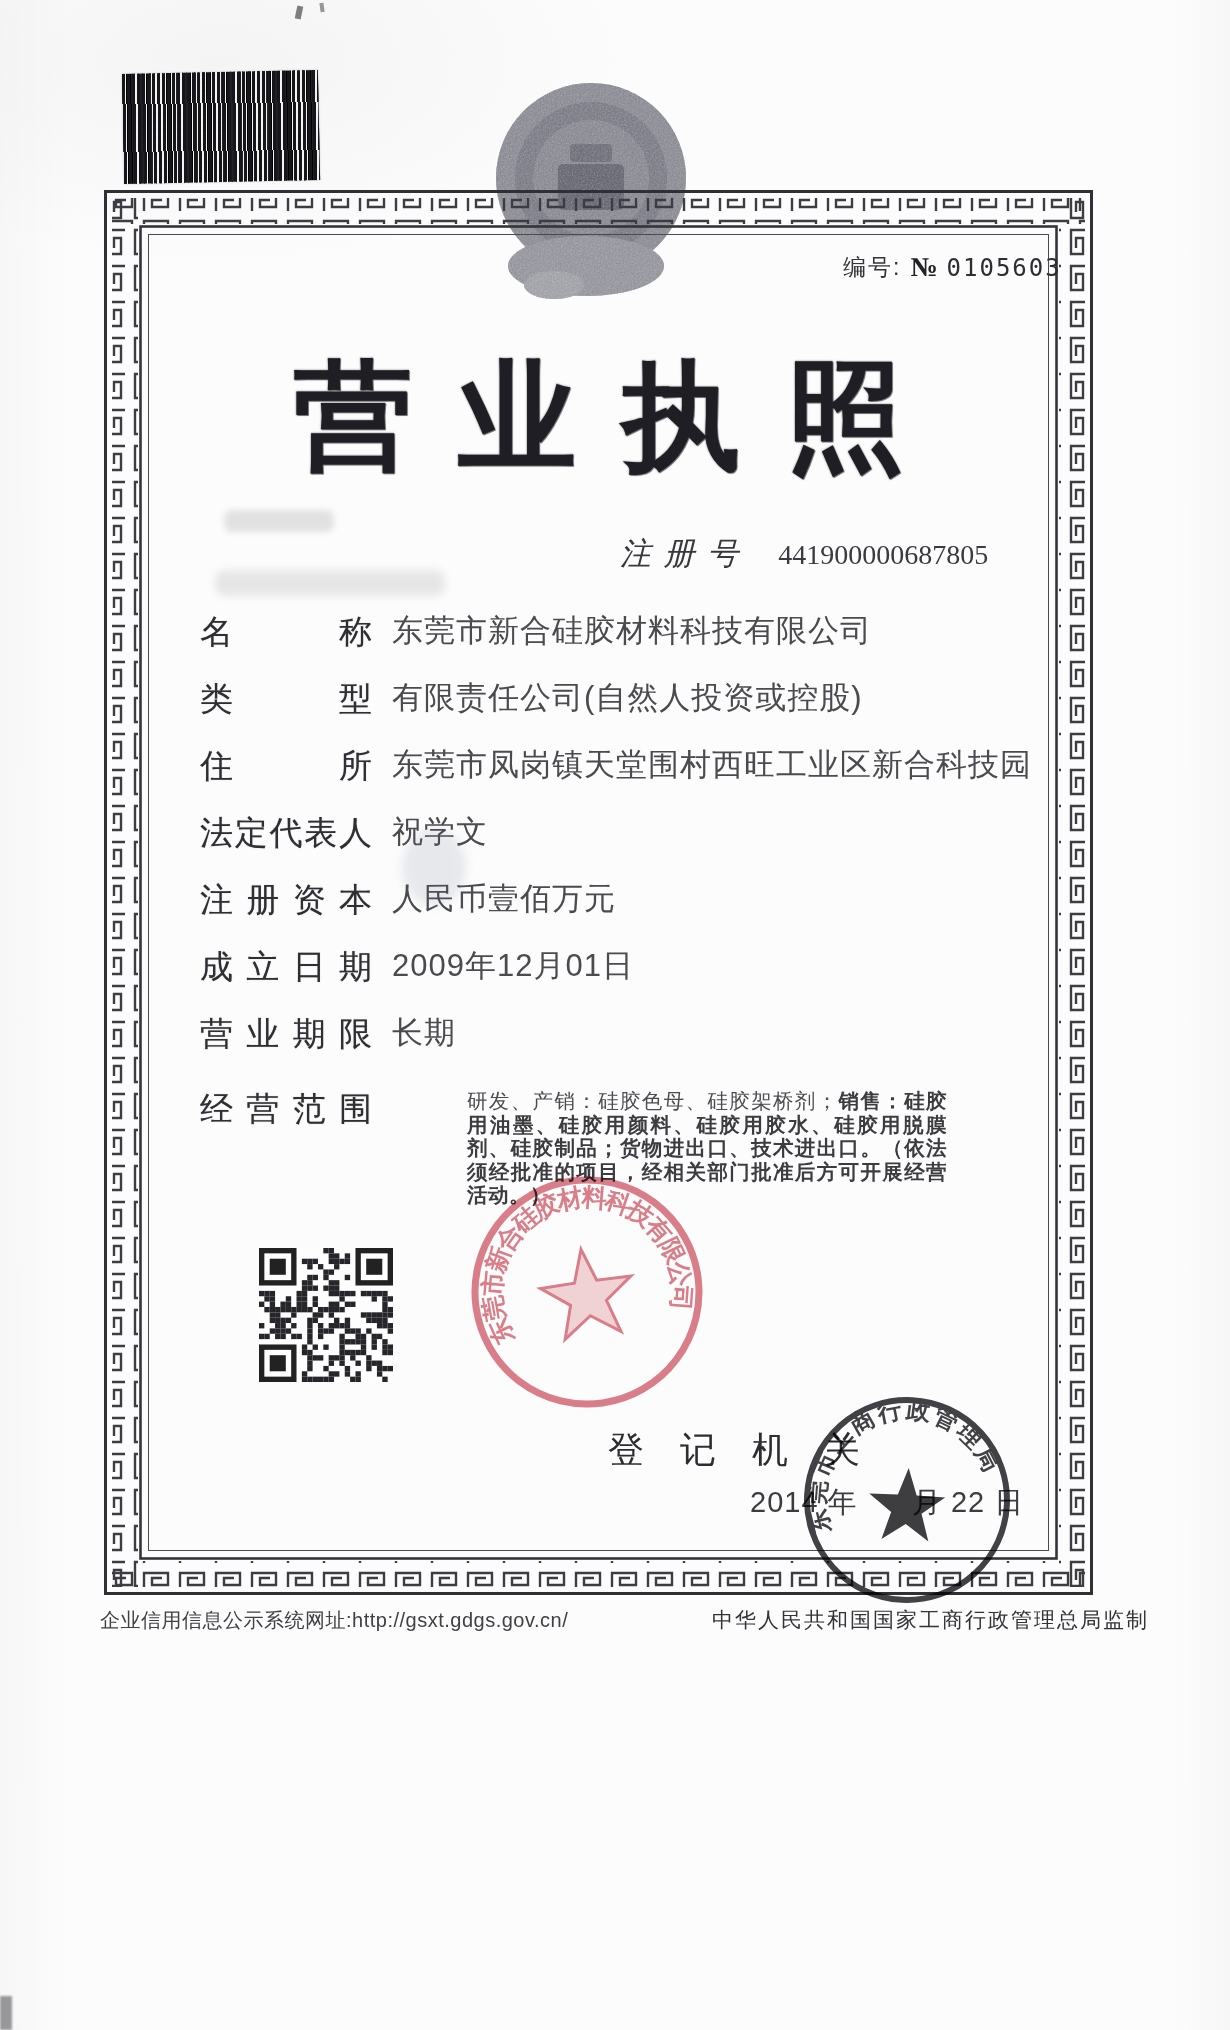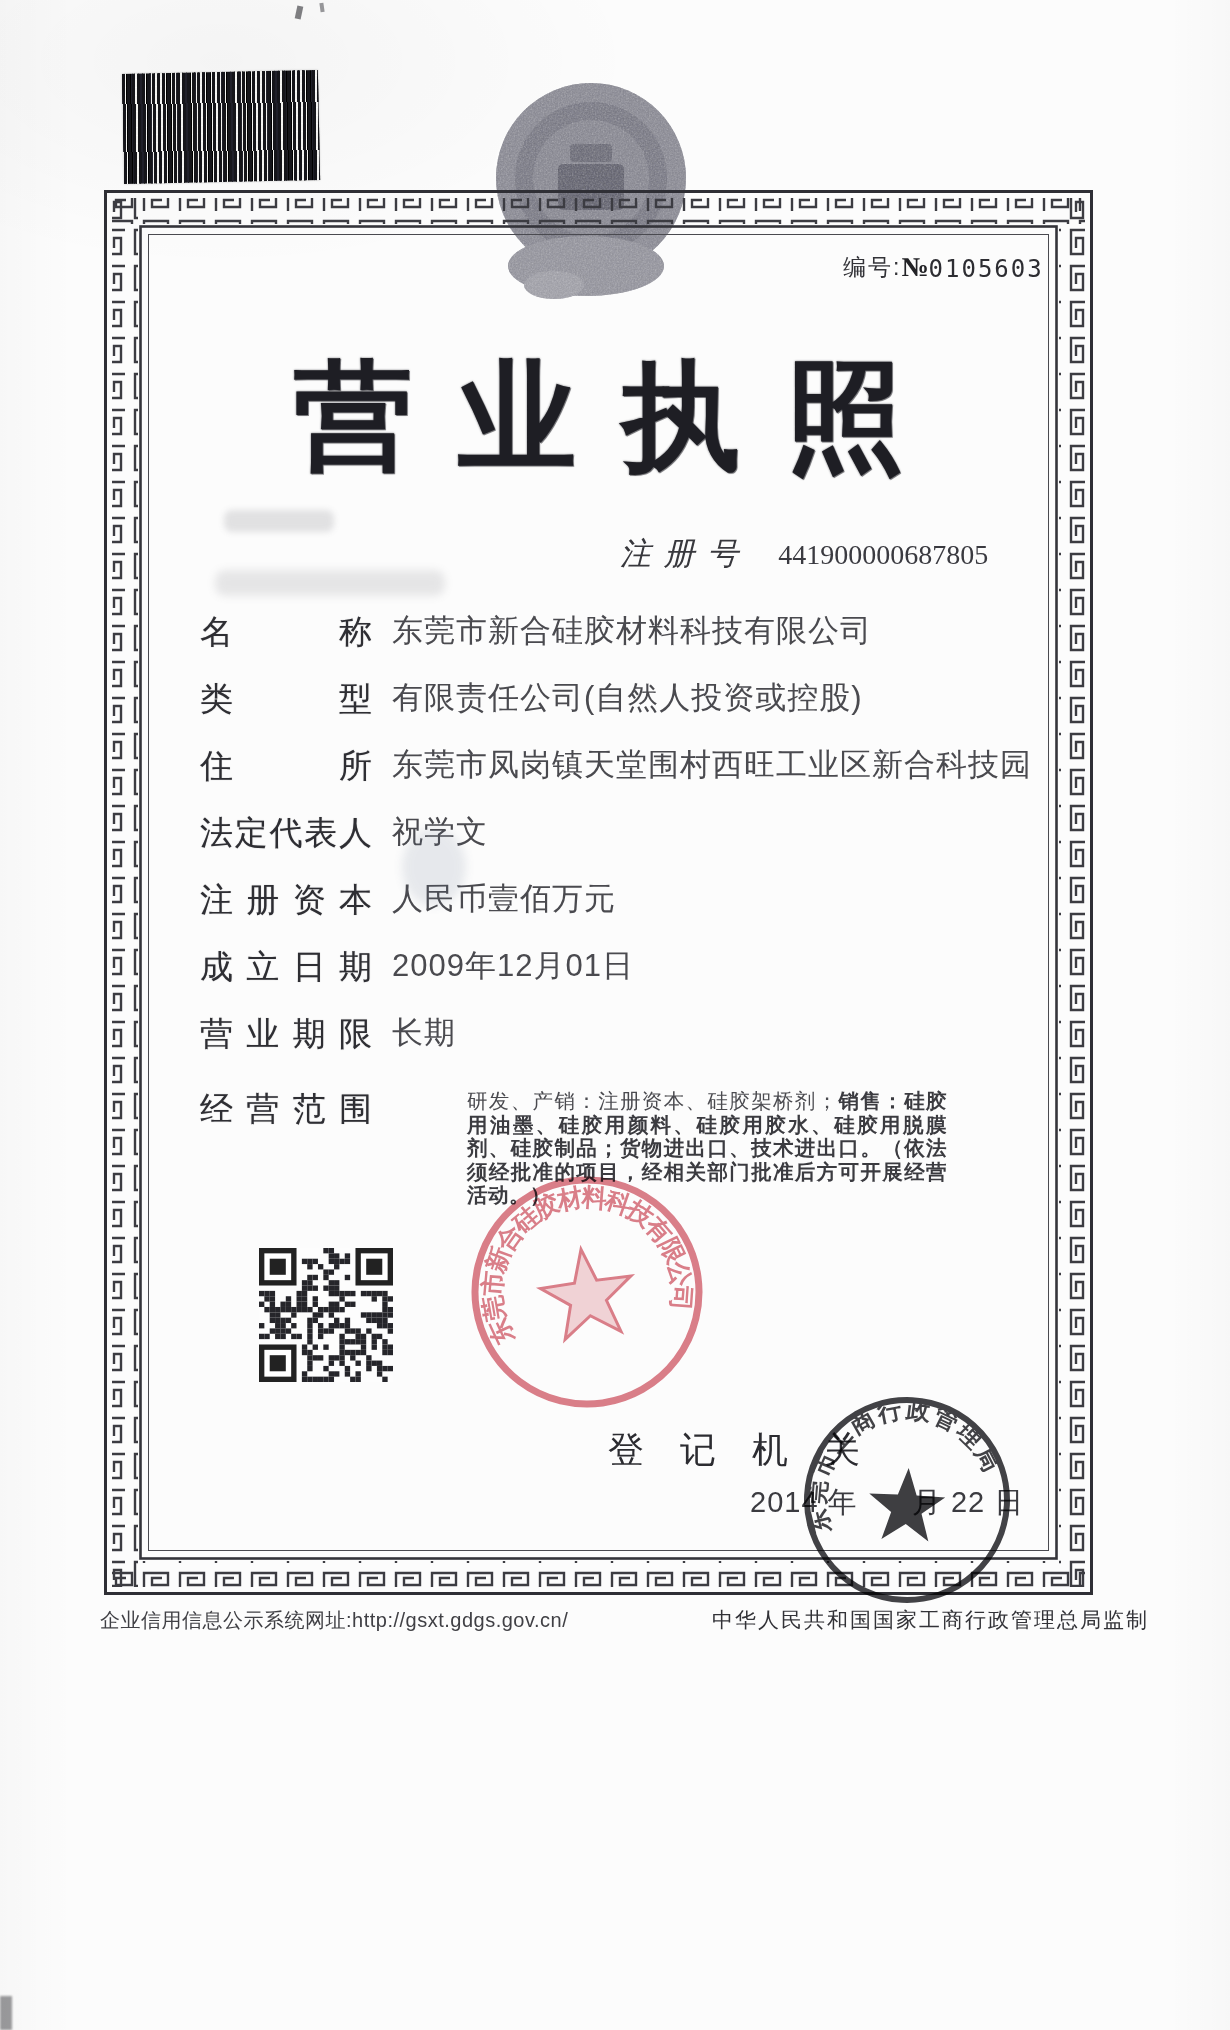--- a/index.html
+++ b/index.html
@@ -26,21 +26,21 @@
       repeating-linear-gradient(90deg,#000 0 1px, rgba(0,0,0,0) 1px 4px),
       repeating-linear-gradient(0deg, rgba(255,255,255,0.55) 0 1px, rgba(255,255,255,0) 1px 8px);
     box-shadow:0 0 2px rgba(0,0,0,.25);
   }
 
   
   .emblem{left:494px; top:80px;}
   .border-frame{left:104px; top:190px;}
 
   
-  .serial-row{left:843px; top:252px; display:flex; align-items:flex-end; white-space:nowrap;}
+  .serial-row{left:843px; top:252px; display:flex; align-items:center; gap:9px; white-space:nowrap;}
   .serial-label{font-size:23px; color:#333338; letter-spacing:2px;}
   .numero-sign{font-family:"Liberation Serif", serif; font-weight:bold; font-size:27px; color:#222226;}
   .serial-number{font-family:"DejaVu Sans Mono", monospace; font-size:24px; letter-spacing:2px; color:#2d2d32;}
 
   
   .license-title{
     left:292px; top:338px; width:660px; white-space:nowrap;
     font-size:118px; font-weight:900; letter-spacing:46px; color:#1e1e24;
     text-shadow:0 0 2px rgba(25,25,32,.75), 1px 1px 0 rgba(25,25,32,.5);
     text-align:center;
@@ -181,21 +181,21 @@
       <div class="field-label">成立日期</div>
       <div class="field-value">2009年12月01日</div>
     </div>
     <div class="field-row">
       <div class="field-label">营业期限</div>
       <div class="field-value">长期</div>
     </div>
     <div class="scope-row">
       <div class="field-label">经营范围</div>
       <div class="scope-text">
-        <span>研发、产销：注册资本、硅胶架桥剂；</span><span class="scope-part2">销售：硅胶用油墨、硅胶用颜料、硅胶用胶水、硅胶用脱膜剂、硅胶制品；货物进出口、技术进出口。（依法须经批准的项目，经相关部门批准后方可开展经营活动。）</span>
+        <span>研发、产销：硅胶色母、硅胶架桥剂；</span><span class="scope-part2">销售：硅胶用油墨、硅胶用颜料、硅胶用胶水、硅胶用脱膜剂、硅胶制品；货物进出口、技术进出口。（依法须经批准的项目，经相关部门批准后方可开展经营活动。）</span>
       </div>
     </div>
   </div>
 
   <div class="abs qr-code"><svg width="134" height="134" viewBox="0 0 134 134">
         <rect width="134" height="134" fill="#fdfdfd"></rect>
         <rect x="64.32000000000001" y="0" width="5.36" height="5.36" fill="#25252a"></rect>
         <rect x="69.68" y="0" width="5.36" height="5.36" fill="#25252a"></rect>
         <rect x="69.68" y="5.36" width="5.36" height="5.36" fill="#25252a"></rect>
         <rect x="75.04" y="5.36" width="5.36" height="5.36" fill="#25252a"></rect>

